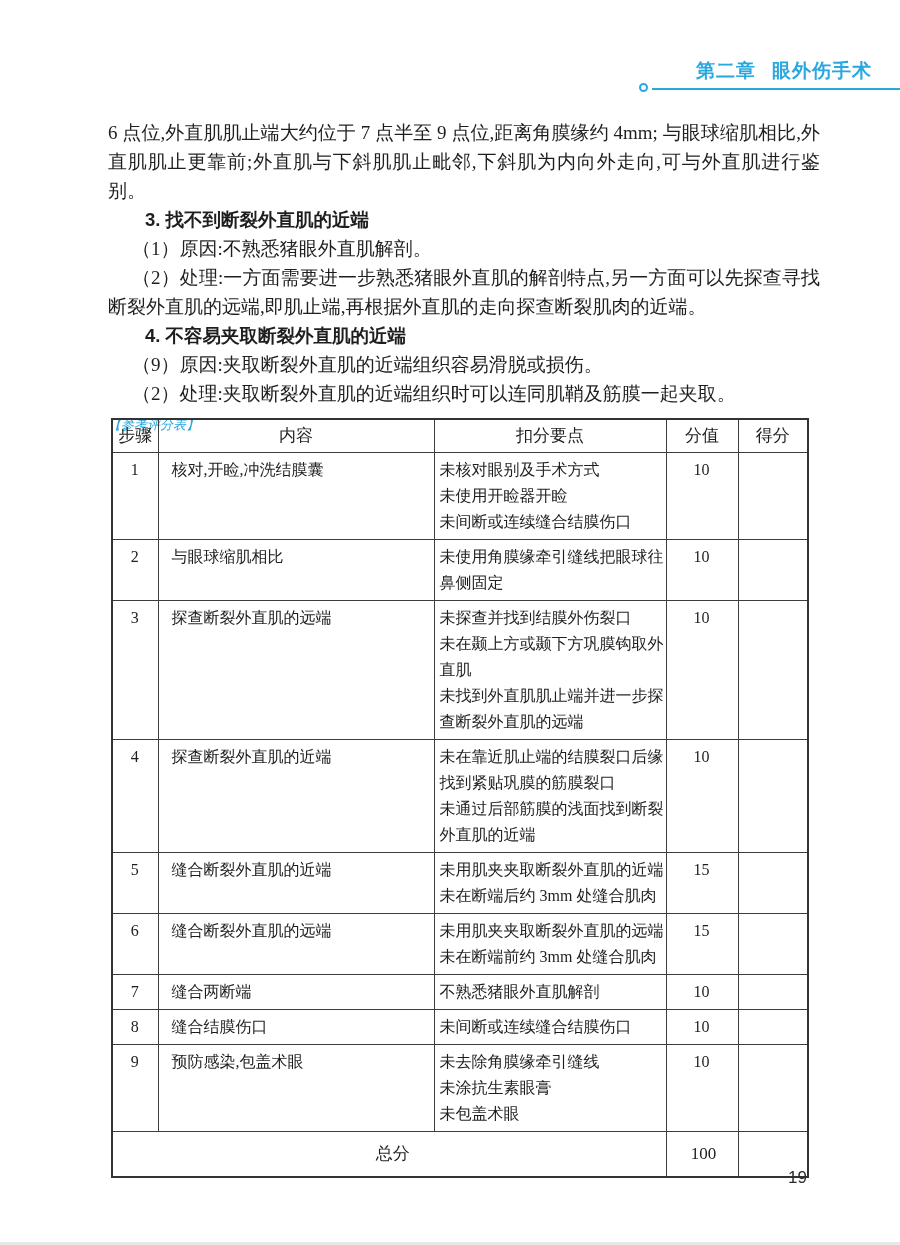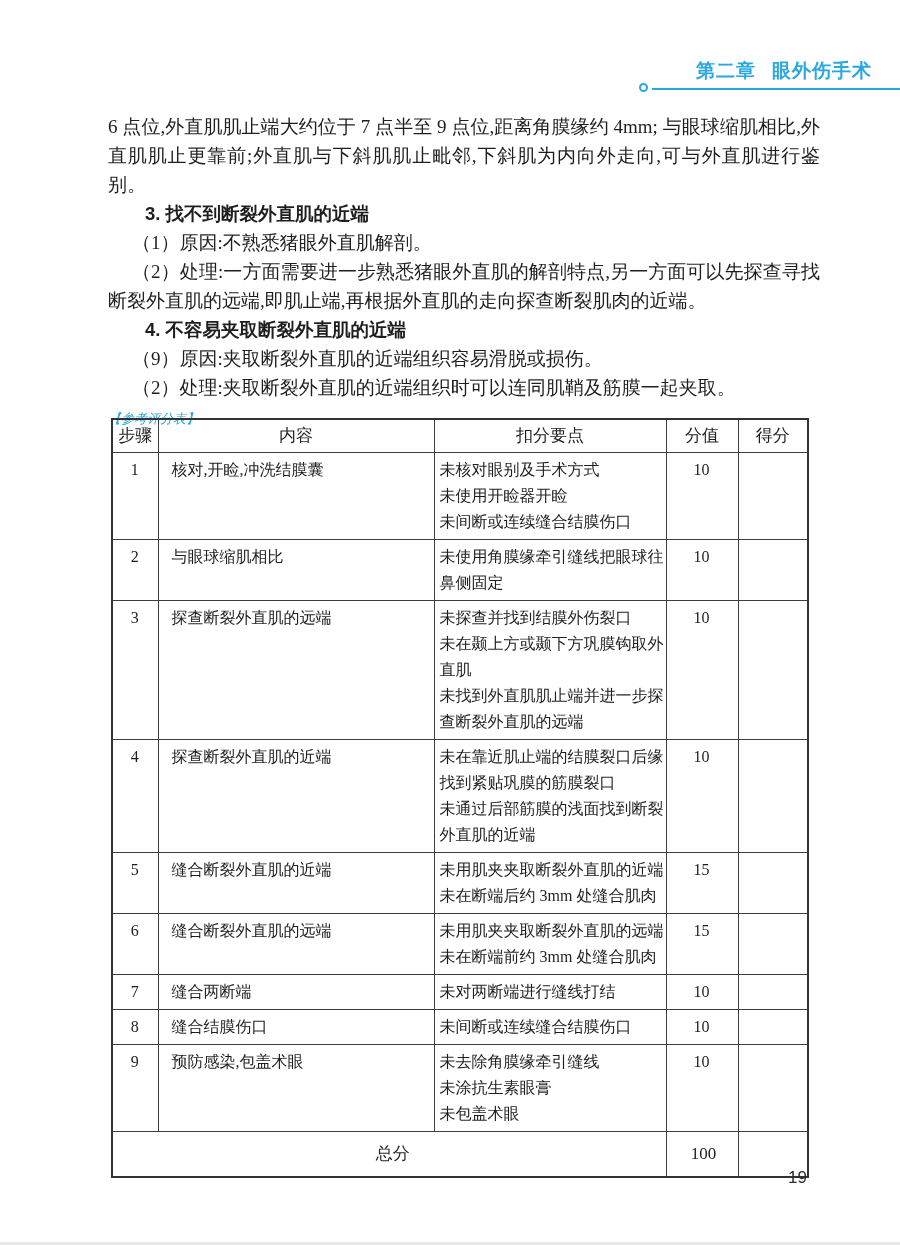--- a/index.html
+++ b/index.html
@@ -41,21 +41,21 @@
     width: 9px;
     height: 9px;
     border: 2px solid;
     border-radius: 50%;
     background: #fff;
   }
 
   
   .text-block {
     position: absolute;
-    top: 112px;
+    top: 118px;
     left: 108px;
     width: 712px;
     font-size: 19px;
     line-height: 29px;
     text-align: justify;
   }
   .text-block p { margin: 0; }
   .para-indent { text-indent: 24px; }
   .num-heading {
     font-family: "Liberation Sans", "DejaVu Sans", sans-serif;
@@ -221,21 +221,21 @@
             <div>未用肌夹夹取断裂外直肌的远端</div>
             <div>未在断端前约 3mm 处缝合肌肉</div>
           </td>
           <td class="score-cell">15</td>
           <td class="earned-cell"></td>
         </tr>
         <tr>
           <td class="step-cell">7</td>
           <td class="content-cell">缝合两断端</td>
           <td class="deduct-cell">
-            <div>未对两断端进行缝线打结</div>
+            <div>不熟悉猪眼外直肌解剖</div>
           </td>
           <td class="score-cell">10</td>
           <td class="earned-cell"></td>
         </tr>
         <tr>
           <td class="step-cell">8</td>
           <td class="content-cell">缝合结膜伤口</td>
           <td class="deduct-cell">
             <div>未间断或连续缝合结膜伤口</div>
           </td>

